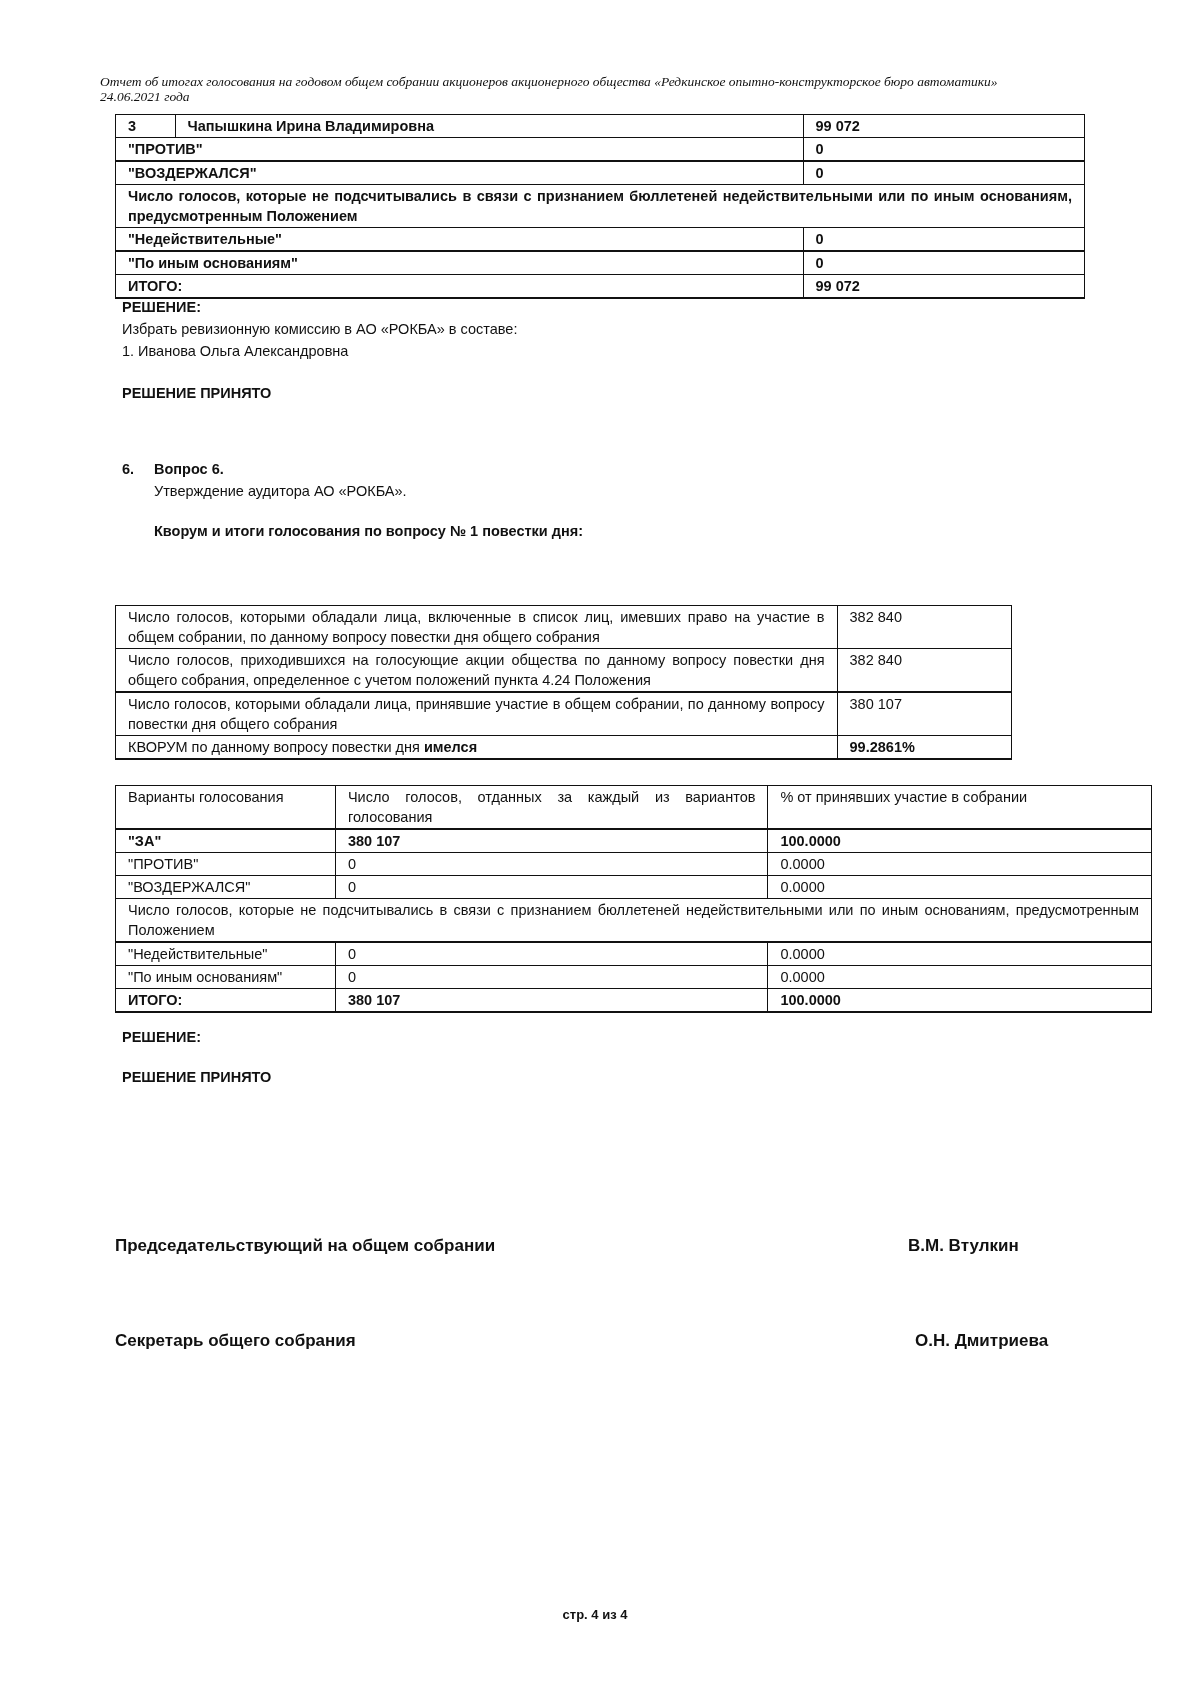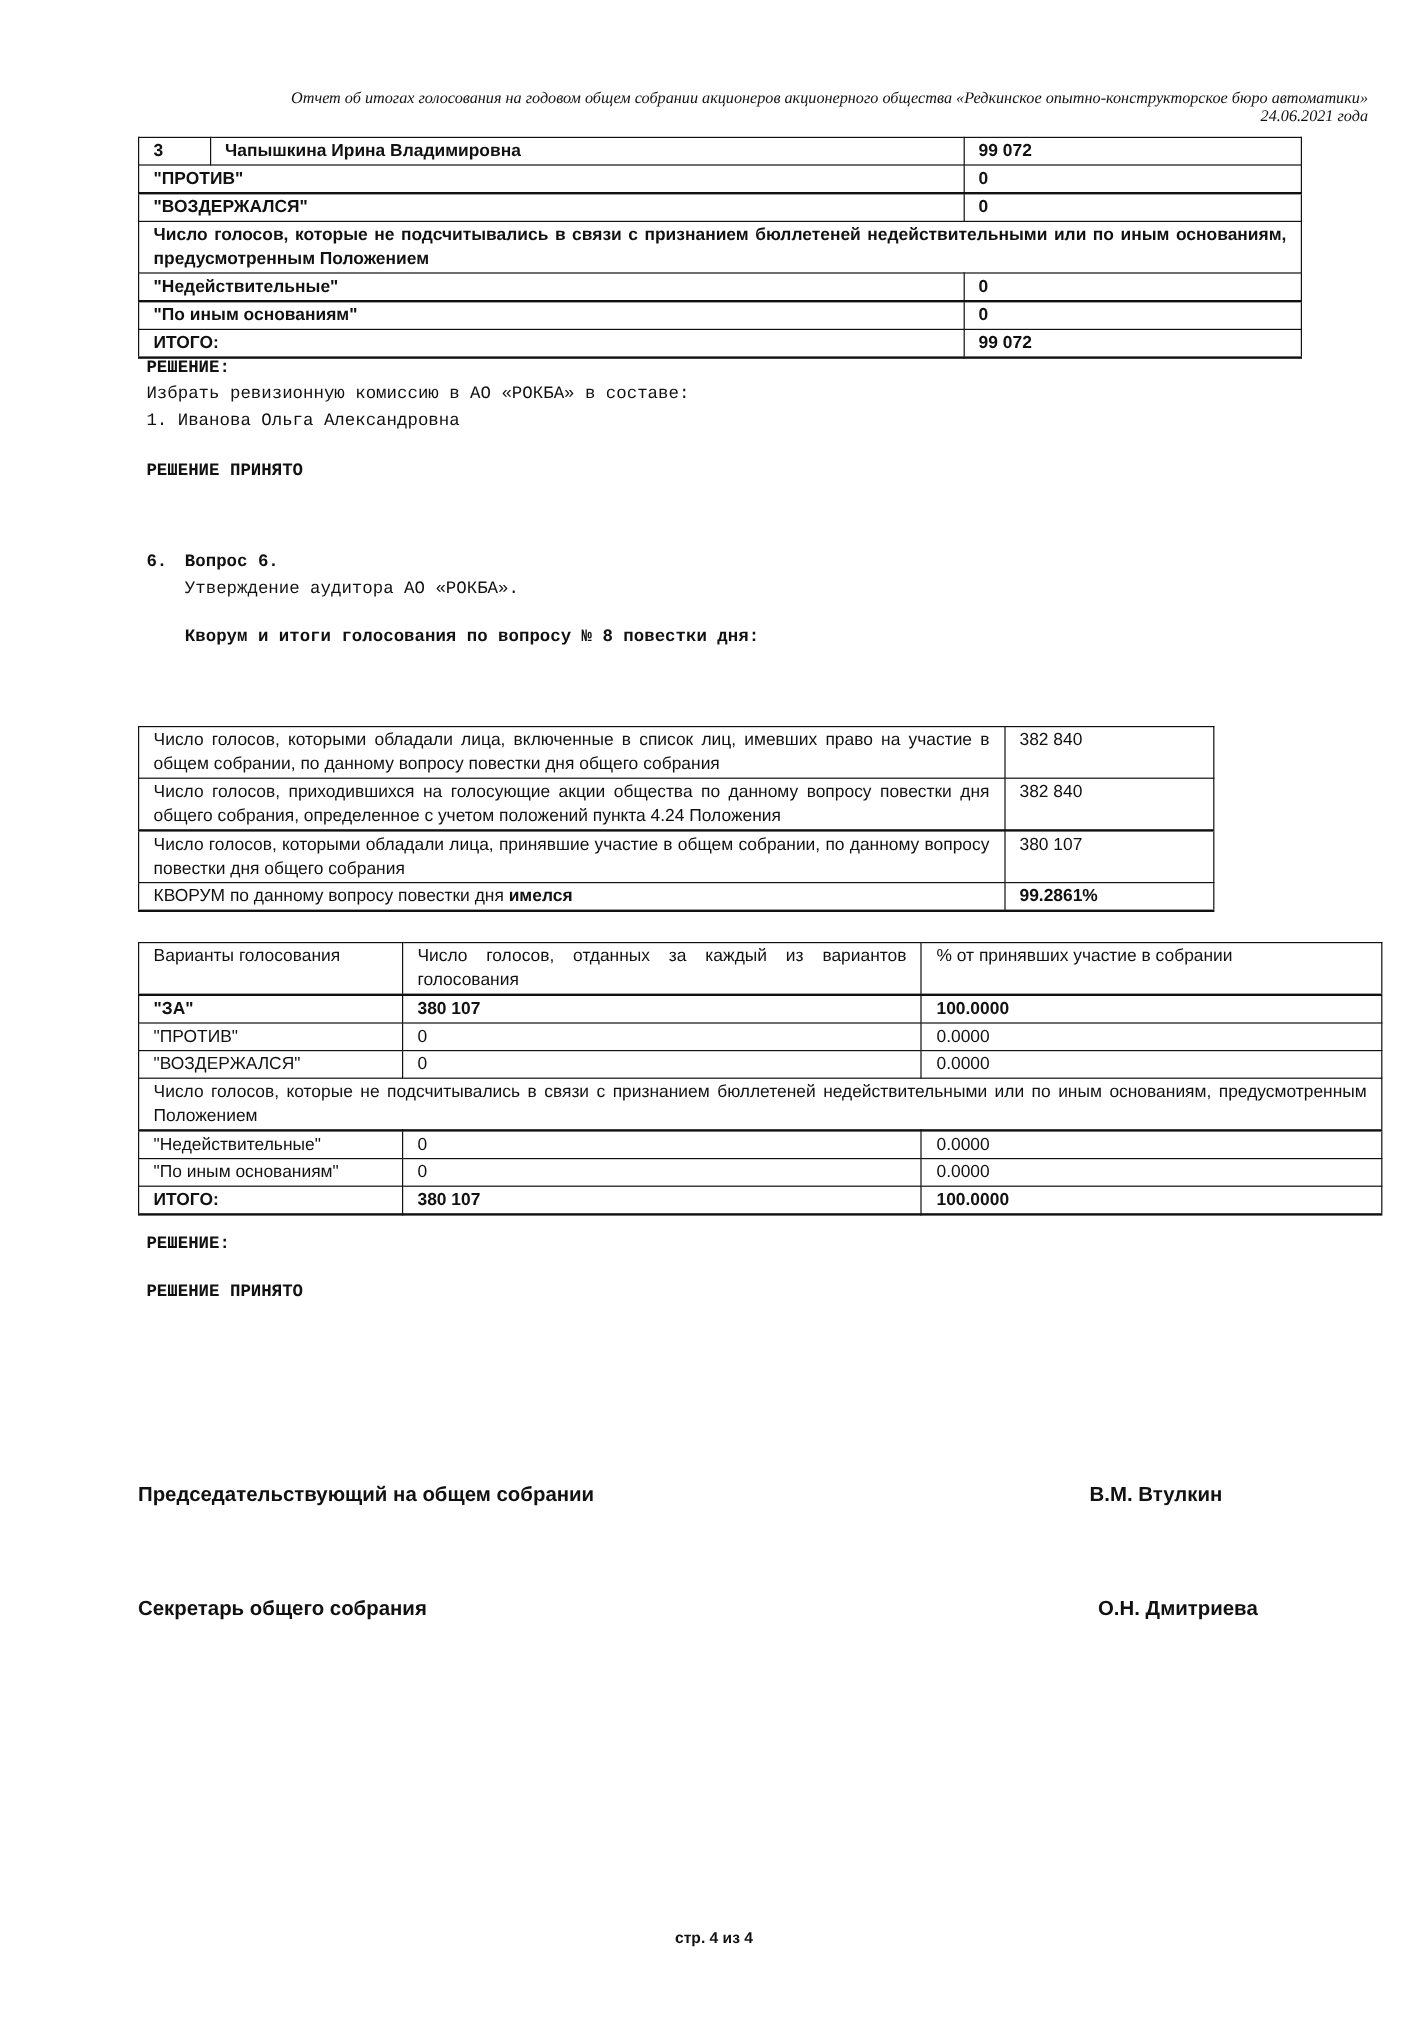--- a/index.html
+++ b/index.html
@@ -1,27 +1,27 @@
 <!DOCTYPE html>
 <html><head>
 <meta charset="utf-8">
 <style>
   html, body { margin: 0; padding: 0; background: #ffffff; }
   body { width: 1190px; height: 1683px; position: relative; font-family: "Liberation Sans", sans-serif; color: #111; font-size: 14.5px; }
-  .page-header { position: absolute; top: 74px; left: 100px; width: 1040px; text-align: right; font-family: "Liberation Serif", serif; font-style: italic; font-size: 13.5px; line-height: 15px; }
+  .page-header { position: absolute; top: 74px; left: 100px; width: 1040px; text-align: left; font-family: "Liberation Serif", serif; font-style: italic; font-size: 13.5px; line-height: 15px; }
   table { border-collapse: collapse; position: absolute; }
   td { border: 1px solid #111; padding: 1px 12px 1px 12px; vertical-align: top; line-height: 20px; }
   .bold { font-weight: bold; }
   .thick-b { border-bottom: 2px solid #111; }
   .justify { text-align: justify; }
   #t1 { top: 114px; left: 115px; width: 970px; font-weight: bold; }
   #t1 td { padding-top: 1px; padding-bottom: 1px; }
   #t2 { top: 605px; left: 115px; width: 897px; }
   #t3 { top: 785px; left: 115px; width: 1037px; }
-  .blk { position: absolute; left: 122px; line-height: 22px; font-family: Liberation Mono, monospace; }
+  .blk { position: absolute; left: 122px; line-height: 22px; }
   .sig { position: absolute; font-size: 17px; font-weight: bold; }
   .footer { position: absolute; top: 1607px; left: 0; width: 1190px; text-align: center; font-weight: bold; font-size: 13px; }
 </style>
 </head>
 <body>
 
 <div class="page-header">
   <div>Отчет об итогах голосования  на годовом общем собрании акционеров акционерного общества «Редкинское опытно-конструкторское бюро автоматики»</div>
   <div>24.06.2021 года</div>
 </div>
@@ -69,21 +69,21 @@
   <div>Избрать ревизионную комиссию в АО «РОКБА» в составе:</div>
   <div>1. Иванова Ольга Александровна</div>
   <div class="bold" style="margin-top:20px;">РЕШЕНИЕ ПРИНЯТО</div>
 </div>
 
 <div class="blk" style="top:458px; width:900px;">
   <div class="bold">
     <span style="display:inline-block; width:32px;">6.</span><span>Вопрос 6.</span>
   </div>
   <div style="padding-left:32px;">Утверждение аудитора АО «РОКБА».</div>
-  <div class="bold" style="padding-left:32px; margin-top:18px;">Кворум и итоги голосования по вопросу № 8 повестки дня:</div>
+  <div class="bold" style="padding-left:32px; margin-top:18px;">Кворум и итоги голосования по вопросу № 1 повестки дня:</div>
 </div>
 
 <table id="t2">
   <colgroup>
       <col style="width:845px">
       <col style="width:192px">
     </colgroup>
   <tbody>
       <tr>
     <td class="justify">Число голосов, которыми обладали лица, включенные в список лиц, имевших право на участие в общем собрании, по данному вопросу повестки дня общего собрания</td>

